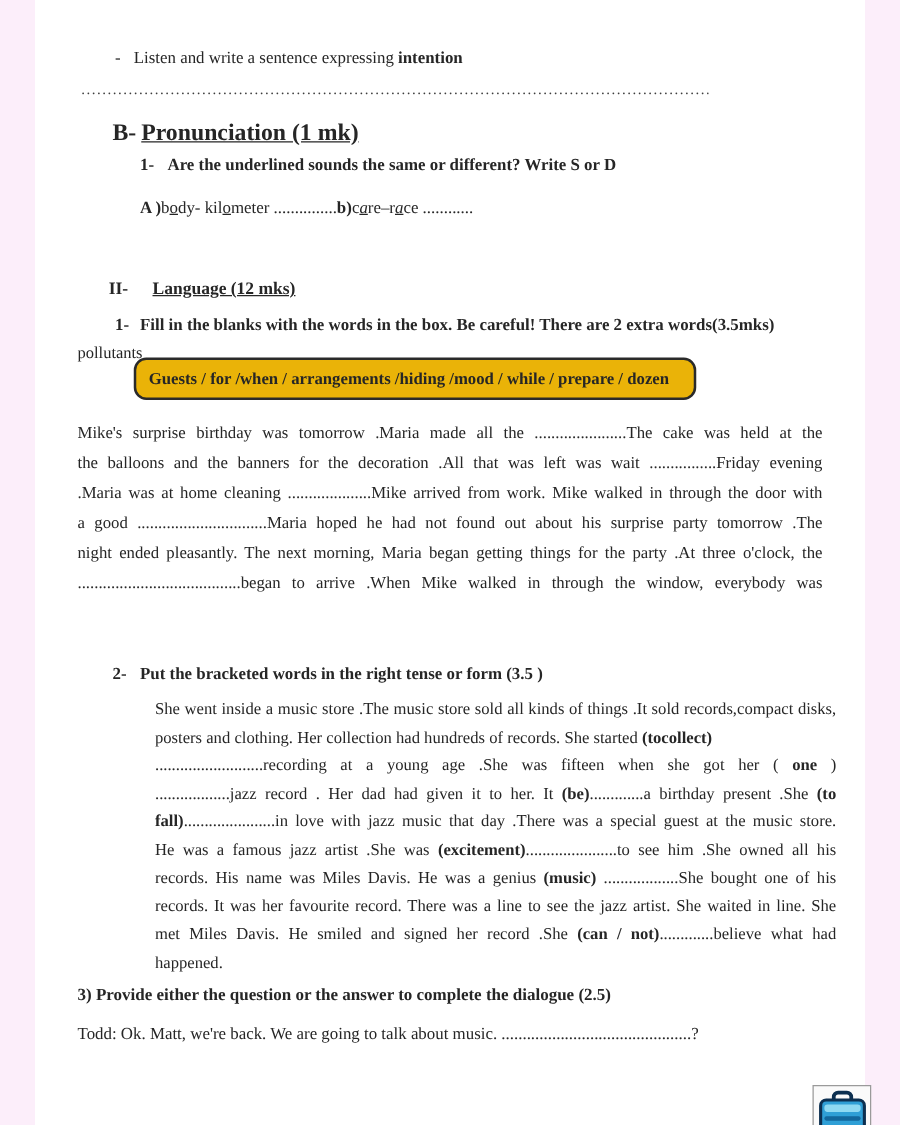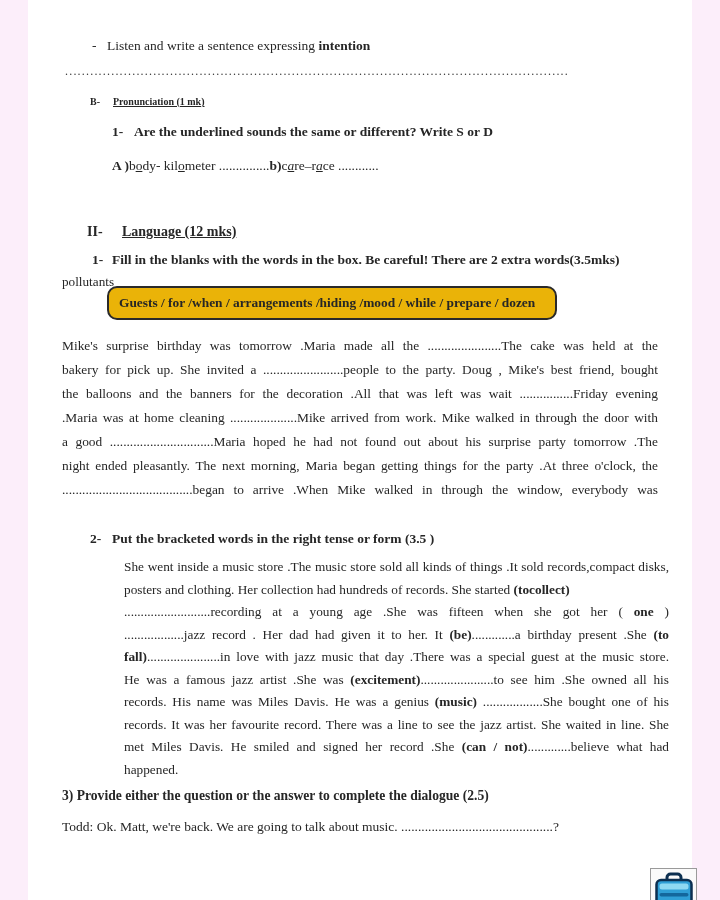--- a/index.html
+++ b/index.html
@@ -8,21 +8,21 @@
     background:#fceefa;
     font-family:"Liberation Serif","DejaVu Serif",serif;
     color:#262626;
   }
   .paper{position:absolute;left:28px;top:0;width:664px;height:900px;background:#ffffff;}
   .abs{position:absolute;}
   .b{font-weight:bold;}
   .u{text-decoration:underline;}
   .i{font-style:italic;}
   .pre{white-space:pre-wrap;}
-  .heading{font-weight:bold;font-size:10px;white-space:nowrap;}
+  .heading{font-weight:bold;font-size:19px;white-space:nowrap;}
   .heading .label{display:inline-block;}
   .heading .title{text-decoration:underline;}
   .qline{font-weight:bold;font-size:13.5px;white-space:nowrap;}
   .qline .qnum{display:inline-block;}
   .bodyline{font-size:13.5px;white-space:nowrap;}
   #listen{left:64px;top:38px;display:flex;font-size:13.5px;}
   #listen .dash{width:15px;}
   #dotline{left:37px;top:64px;width:502px;height:17px;overflow:hidden;white-space:nowrap;
            font-size:12px;letter-spacing:1.2px;color:#3c3c3c;}
   #bhead{left:62px;top:96px;}
@@ -83,21 +83,20 @@
   </div>
 
   <div class="abs" id="pollutants">pollutants</div>
 
   <div class="abs" id="wordbox">
     <span>Guests / for /when / arrangements /hiding /mood / while / prepare / dozen</span>
   </div>
 
   <div class="abs para" id="para1">
     <div class="ln">Mike's surprise birthday was tomorrow .Maria made all the ......................The cake was held at the</div>
-    <div class="ln">bakery for pick up. She invited a ........................people to the party. Doug , Mike's best friend, bought</div>
     <div class="ln">the balloons and the banners for the decoration .All that was left was wait ................Friday evening</div>
     <div class="ln">.Maria was at home cleaning ....................Mike arrived from work. Mike walked in through the door with</div>
     <div class="ln">a good ...............................Maria hoped he had not found out about his surprise party tomorrow .The</div>
     <div class="ln">night ended pleasantly. The next morning, Maria began getting things for the party .At three o'clock, the</div>
     <div class="ln">.......................................began to arrive .When Mike walked in through the window, everybody was</div>
   </div>
 
   <div class="abs qline" id="q2">
     <span class="qnum">2-</span><span>Put the bracketed words in the right tense or form (3.5 )</span>
   </div>

